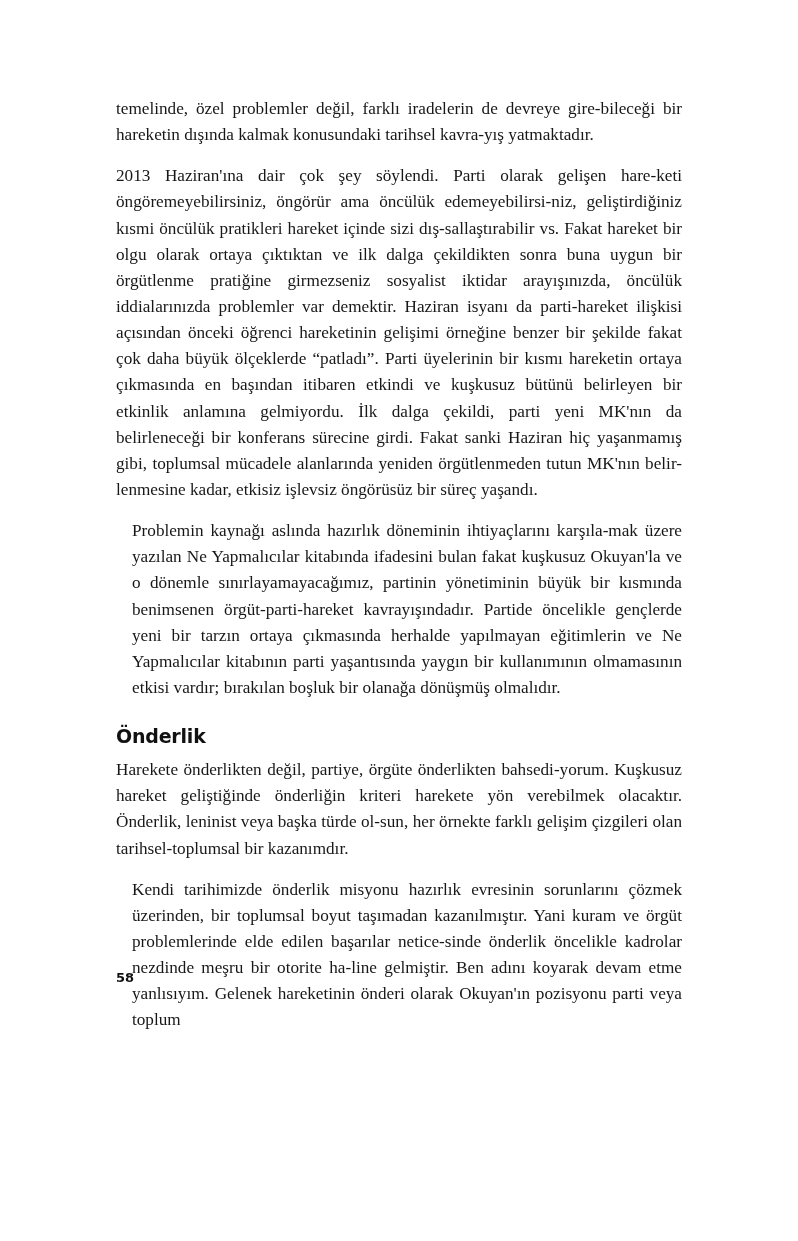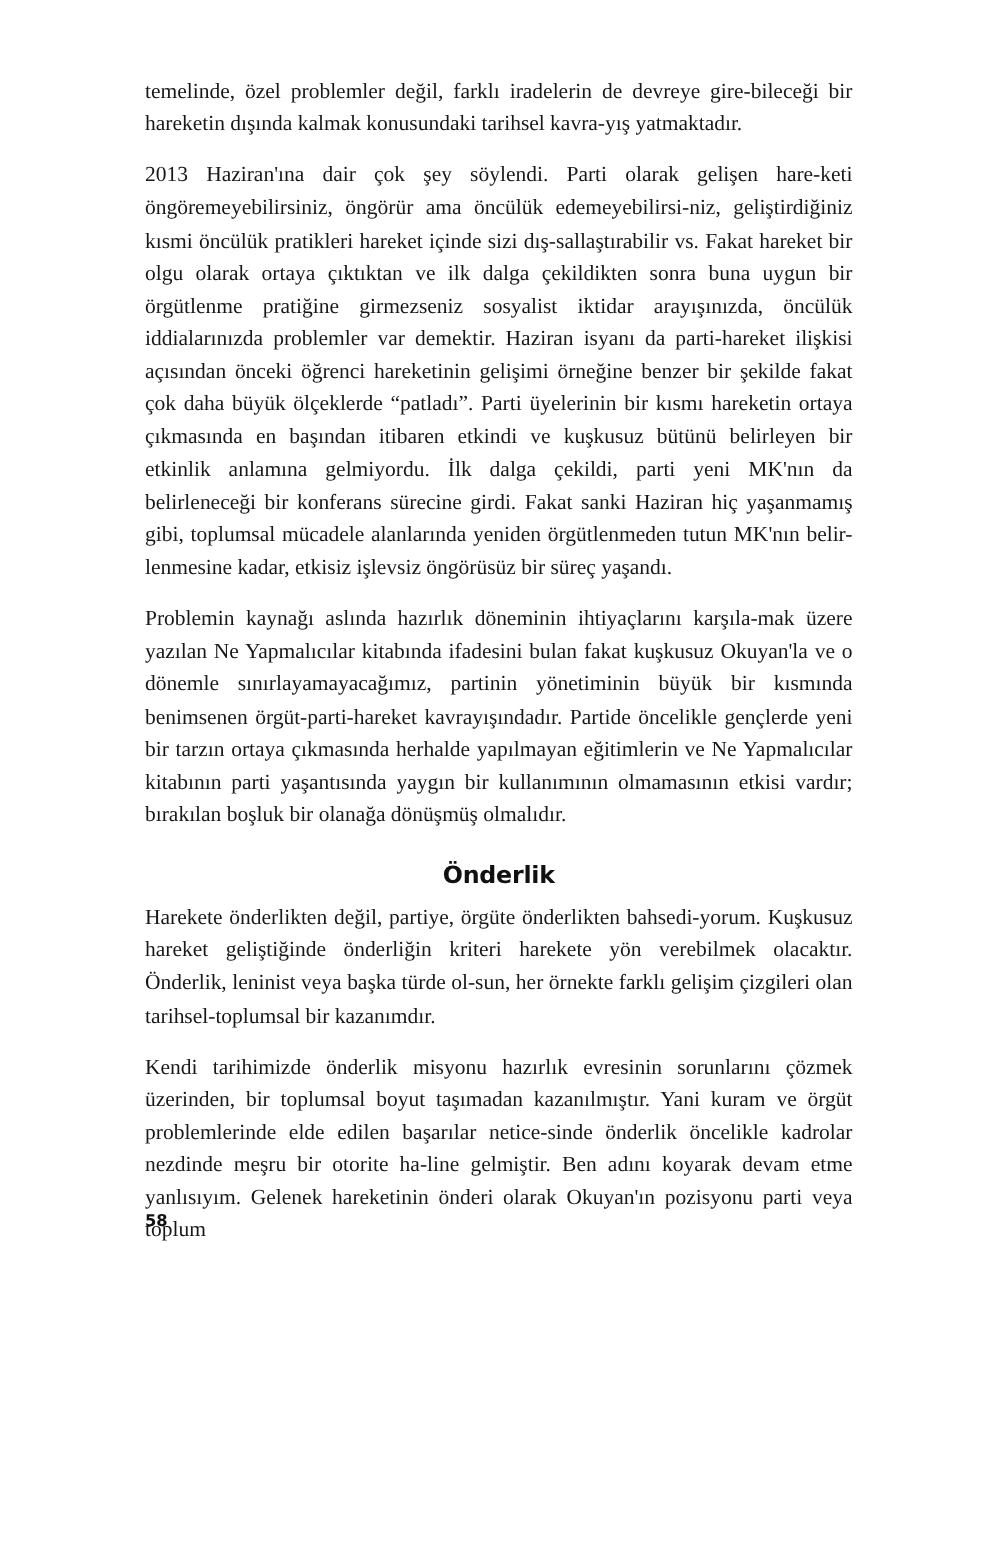--- a/index.html
+++ b/index.html
@@ -12,52 +12,52 @@
     height: 1241px;
     font-family: "Liberation Serif", serif;
     color: #1a1a1a;
     -webkit-font-smoothing: antialiased;
   }
   .page {
     position: relative;
     width: 798px;
     height: 1047px;
     box-sizing: border-box;
-    padding: 60px 116px 0 116px;
+    padding: 96px 116px 0 116px;
   }
   .body-text {
     font-family: "Liberation Serif", serif;
     font-size: 17.2px;
     line-height: 1.52;
     text-align: justify;
     text-justify: inter-word;
     margin: 0 0 15px 0;
     hyphens: manual;
     color: #171717;
   }
   .section-heading {
     font-family: "DejaVu Sans", sans-serif;
     font-size: 19px;
     font-weight: bold;
     margin: 24px 0 10px 0;
     color: #111111;
     letter-spacing: -0.2px;
-    text-align: center;
   }
   .page-number {
     position: absolute;
     left: 116px;
     bottom: 62px;
     font-family: "DejaVu Sans", sans-serif;
     font-size: 13px;
     font-weight: bold;
     color: #111111;
   }
   .para-block p:last-child {
     margin-bottom: 0;
+    margin-left: 16px;
   }
 </style>
 </head>
 <body>
 
 <div class="page">
 
   <div class="para-block">
     <p class="body-text">temelinde, özel problemler değil, farklı iradelerin de devreye gire-bileceği bir hareketin dışında kalmak konusundaki tarihsel kavra-yış yatmaktadır.</p>
     <p class="body-text">2013 Haziran'ına dair çok şey söylendi. Parti olarak gelişen hare-keti öngöremeyebilirsiniz, öngörür ama öncülük edemeyebilirsi-niz, geliştirdiğiniz kısmi öncülük pratikleri hareket içinde sizi dış-sallaştırabilir vs. Fakat hareket bir olgu olarak ortaya çıktıktan ve ilk dalga çekildikten sonra buna uygun bir örgütlenme pratiğine girmezseniz sosyalist iktidar arayışınızda, öncülük iddialarınızda problemler var demektir. Haziran isyanı da parti-hareket ilişkisi açısından önceki öğrenci hareketinin gelişimi örneğine benzer bir şekilde fakat çok daha büyük ölçeklerde “patladı”. Parti üyelerinin bir kısmı hareketin ortaya çıkmasında en başından itibaren etkindi ve kuşkusuz bütünü belirleyen bir etkinlik anlamına gelmiyordu. İlk dalga çekildi, parti yeni MK'nın da belirleneceği bir konferans sürecine girdi. Fakat sanki Haziran hiç yaşanmamış gibi, toplumsal mücadele alanlarında yeniden örgütlenmeden tutun MK'nın belir-lenmesine kadar, etkisiz işlevsiz öngörüsüz bir süreç yaşandı.</p>

